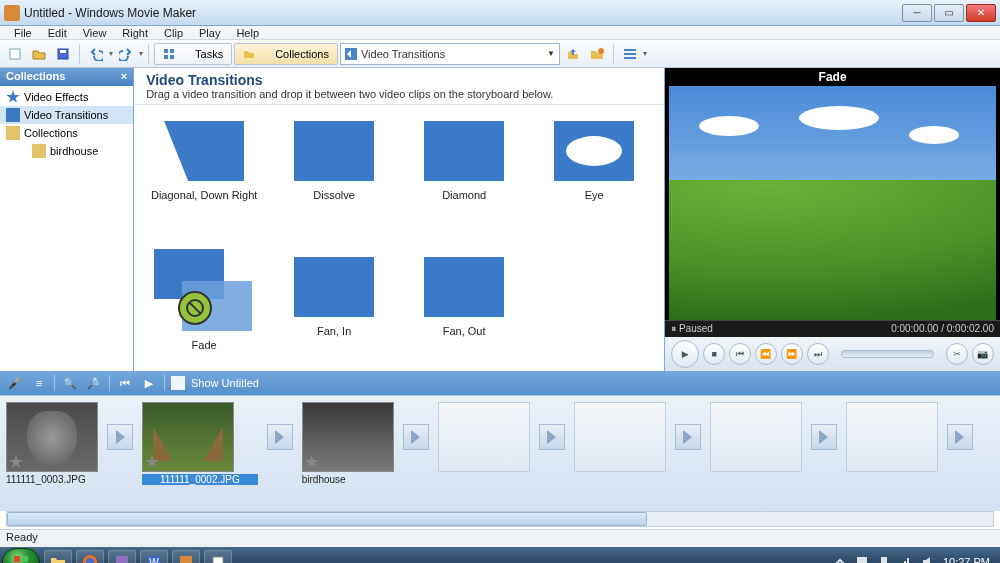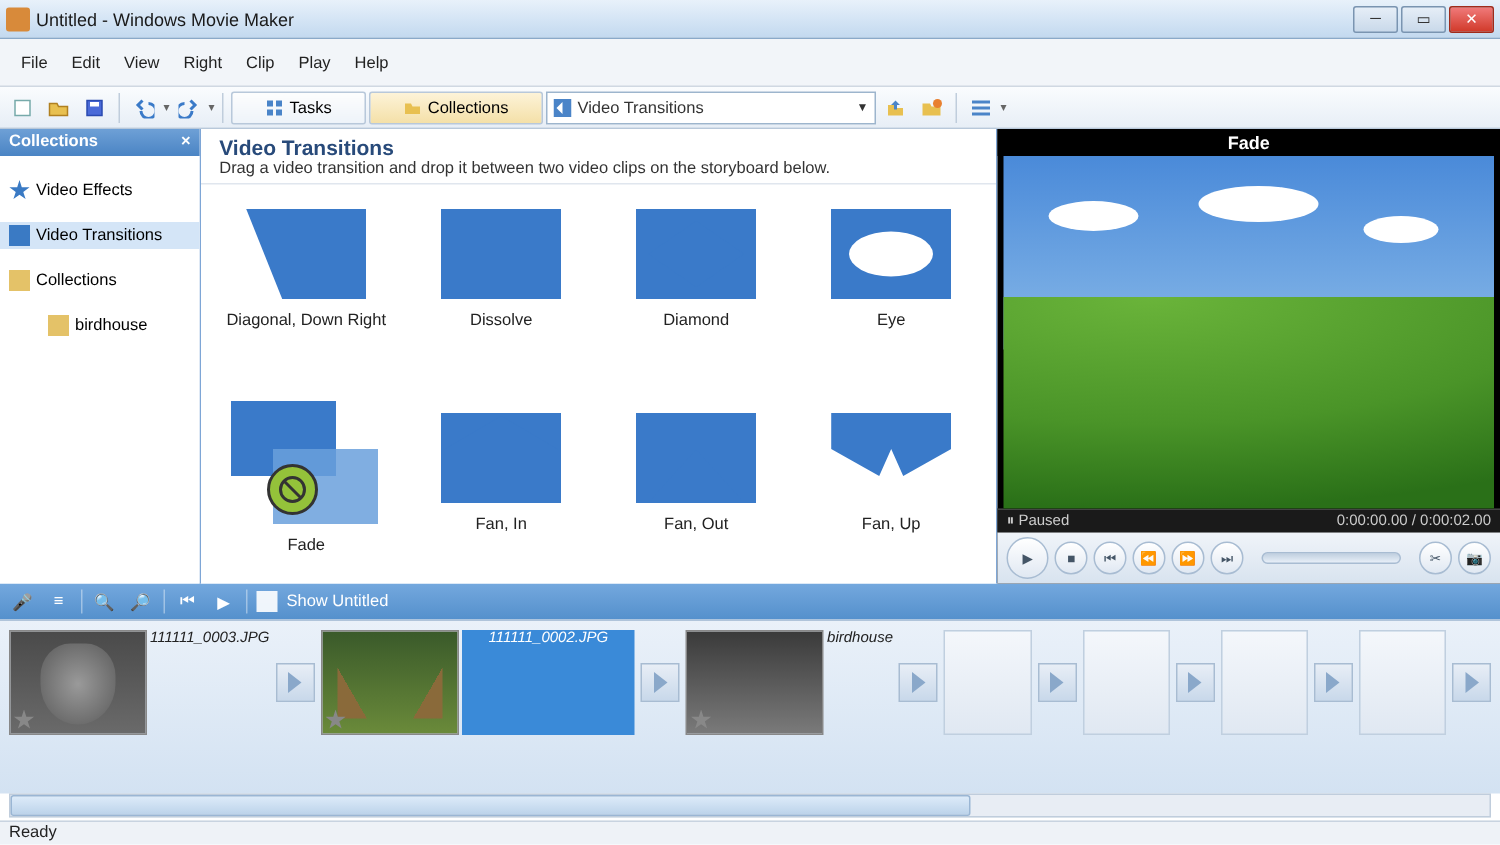--- a/index.html
+++ b/index.html
@@ -7,40 +7,40 @@
 
 
 .titlebar { height:26px; background:linear-gradient(#e8f1fa,#d5e5f5,#c3d9ef); display:flex; align-items:center; padding:0 4px; border-bottom:1px solid #8aa9c9; }
 .titlebar .icon{ width:16px;height:16px;margin-right:4px;background:#d88a3a;border-radius:2px;}
 .titlebar .title{ color:#1a1a1a; font-size:12px; }
 .titlebar .winbtns{ margin-left:auto; display:flex; gap:2px;}
 .winbtn{ width:30px; height:18px; border:1px solid #7a94b0; border-radius:2px; background:linear-gradient(#e6eef7,#c9d9ea); display:flex; align-items:center; justify-content:center; font-size:10px; color:#333;}
 .winbtn.close{ background:linear-gradient(#f07a7a,#d13a2a); color:#fff; border-color:#a02a1a;}
 
 
-.menubar{ height:32px; background:#f2f5f9; display:flex; align-items:center; padding:0 6px; border-bottom:1px solid #d0d8e2;}
+.menubar{ height:14px; background:#f2f5f9; display:flex; align-items:center; padding:0 6px; border-bottom:1px solid #d0d8e2;}
 .menubar span{ padding:2px 8px; color:#222; cursor:default;}
 
 
 .toolbar{ height:28px; background:linear-gradient(#fafcfe,#e7eef6); border-bottom:1px solid #b8c8da; display:flex; align-items:center; padding:0 4px; gap:2px;}
 .tb-btn{ width:22px; height:22px; border:1px solid transparent; border-radius:2px; display:flex; align-items:center; justify-content:center;}
 .tb-sep{ width:1px; height:20px; background:#c0cddc; margin:0 3px;}
-.tb-labeled{ height:22px; padding:0 22px; display:flex; align-items:center; gap:4px; border:1px solid #b8c8da; background:linear-gradient(#fdfdfd,#eef3f9); border-radius:2px;}
+.tb-labeled{ height:22px; padding:0 8px; display:flex; align-items:center; gap:20px; border:1px solid #b8c8da; background:linear-gradient(#fdfdfd,#eef3f9); border-radius:2px;}
 .tb-dropdown{ height:22px; width:220px; border:1px solid #9db5cd; background:#fff; display:flex; align-items:center; padding:0 4px; color:#333;}
 .tb-dropdown .arrow{margin-left:auto; font-size:8px;}
 
 
 .main{ display:flex; height:303px; }
 
 
 .sidebar{ width:135px; border-right:1px solid #7ea6d6; display:flex; flex-direction:column;}
 .sidebar-head{ height:18px; background:linear-gradient(#6ea0d6,#4a84c4); color:#fff; font-weight:bold; font-size:11px; padding:2px 6px; display:flex;}
 .sidebar-head .x{margin-left:auto;}
 .sidebar-body{ flex:1; background:#fff; padding:2px 0;}
-.tree-item{ padding:2px 4px 2px 6px; display:flex; align-items:center; gap:4px; color:#000;margin-top:12px;}
+.tree-item{ padding:2px 4px 2px 6px; display:flex; align-items:center; gap:4px; color:#000;}
 .tree-item.selected{ background:#d4e5f7;}
 .tree-item.indent2{ padding-left:32px;}
 .ti-icon{width:14px;height:14px;background:#4a84c4;display:inline-block;}
 .ti-icon.star{background:#3a7ac4; clip-path:polygon(50% 0,61% 35%,98% 35%,68% 57%,79% 91%,50% 70%,21% 91%,32% 57%,2% 35%,39% 35%);}
 .ti-icon.arrow{background:#3a7ac4;}
 .ti-icon.folder{background:#e4c268;}
 
 
 .content{ flex:1; background:#fff; border-right:1px solid #7ea6d6; display:flex; flex-direction:column;}
 .content-head{ padding:4px 12px; border-bottom:1px solid #e0e6ee;}
@@ -91,21 +91,21 @@
 
 
 .sb-toolbar{ height:24px; background:linear-gradient(#74a8de,#5490cc); display:flex; align-items:center; padding:0 6px; gap:6px; color:#fff;}
 .sb-tb-btn{width:18px;height:18px;display:flex;align-items:center;justify-content:center;font-size:11px;}
 .sb-toolbar .divider{width:1px;height:16px;background:rgba(255,255,255,.4);}
 .sb-toolbar .label{color:#fff;font-size:11px;}
 .sb-toolbar .ico{width:14px;height:14px;background:#fff;opacity:.9;}
 
 
 .storyboard{ height:116px; background:linear-gradient(#eaf1f9,#d3e2f2); display:flex; align-items:flex-start; padding:6px; gap:4px; overflow:hidden; border-top:1px solid #b0c4da;}
-.sb-clip{ display:flex; flex-direction:row; gap:2px;font-style:italic;}
+.sb-clip{ display:flex; flex-direction:column; gap:2px;}
 .sb-thumb{ width:92px; height:70px; background:#000; border:1px solid #888; position:relative;}
 .sb-thumb .star{position:absolute;left:2px;bottom:2px;width:14px;height:14px;background:#888;clip-path:polygon(50% 0,61% 35%,98% 35%,68% 57%,79% 91%,50% 70%,21% 91%,32% 57%,2% 35%,39% 35%);}
 .sb-thumb.statue{background:linear-gradient(#4a4a4a,#6a6a6a);}
 .sb-thumb.statue::before{content:"";position:absolute;left:20px;top:8px;width:50px;height:54px;background:radial-gradient(#9a9a9a,#5a5a5a);border-radius:40% 40% 50% 50%;}
 .sb-thumb.forest{background:linear-gradient(#3a5a2a,#6a8a3a);}
 .sb-thumb.forest::before{content:"";position:absolute;inset:10px;background:linear-gradient(60deg,#8a6a3a 20%,transparent 20%),linear-gradient(-60deg,#8a6a3a 20%,transparent 20%);}
 .sb-thumb.bird{background:linear-gradient(#3a3a3a,#7a7a7a);}
 .sb-label{font-size:10px;color:#222;}
 .sb-label.sel{background:#3a8ad8;color:#fff;padding:0 18px;}
 .sb-trans{ width:36px; height:70px; display:flex; align-items:center; justify-content:center;}
@@ -309,26 +309,20 @@
             <div class="shape sh-fanin"></div>
           </div>
           <div class="trans-label">Fan, In</div>
         </div>
       <div class="trans-item">
           <div class="trans-thumb">
             <div class="shape sh-fanout"></div>
           </div>
           <div class="trans-label">Fan, Out</div>
         </div>
-      <div class="trans-item">
-          <div class="trans-thumb">
-            <div class="shape sh-fanup"></div>
-          </div>
-          <div class="trans-label">Fan, Up</div>
-        </div>
     </div>
   </div>
 
   <div class="preview">
     <div class="preview-title">Fade</div>
     <div class="preview-video">
       <div class="sky"></div>
       <div class="cloud c1"></div>
         <div class="cloud c2"></div>
         <div class="cloud c3"></div>

